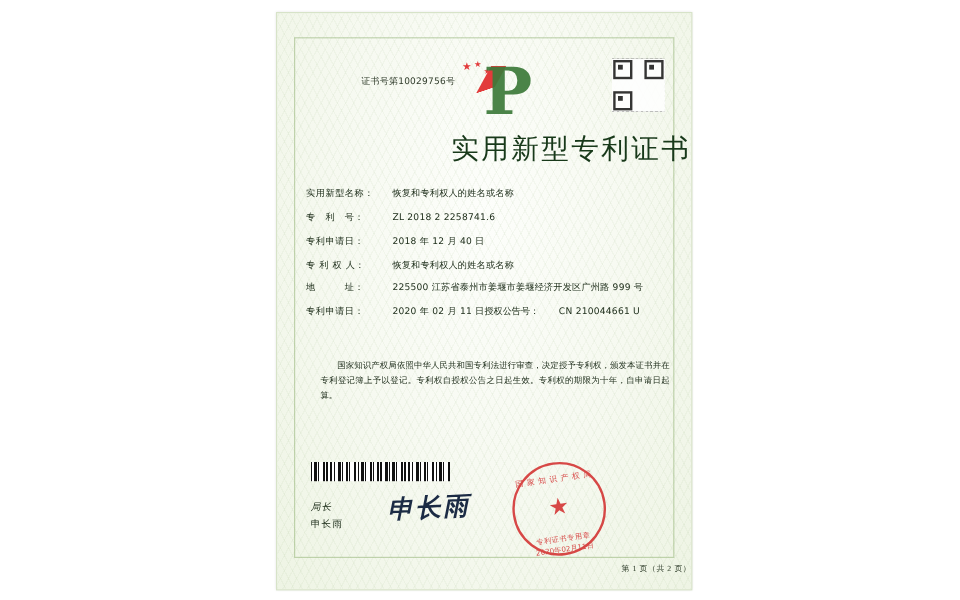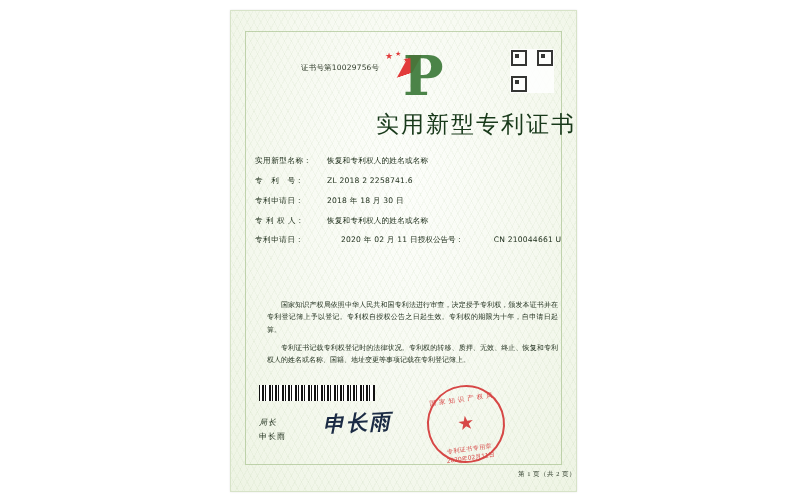--- a/index.html
+++ b/index.html
@@ -171,21 +171,21 @@
   }
   .field-label {
     flex: 0 0 72px;
     letter-spacing: 0.5px;
     white-space: nowrap;
   }
   .field-value {
     flex: 1 1 auto;
     letter-spacing: 0.2px;
   }
-  .field-row.two-col .field-value { flex: 0 0 auto; margin-left: 14px; }
+  .field-row.two-col .field-value { flex: 0 0 auto; }
   .field-label2 {
     flex: 0 0 62px;
     white-space: nowrap;
   }
 
   
   .paragraphs {
     position: absolute;
     left: 36px;
     right: 18px;
@@ -348,37 +348,40 @@
       <div class="field-row">
         <span class="field-label">实用新型名称：</span>
         <span class="field-value">恢复和专利权人的姓名或名称</span>
       </div>
       <div class="field-row">
         <span class="field-label">专　利　号：</span>
         <span class="field-value">ZL 2018 2 2258741.6</span>
       </div>
       <div class="field-row">
         <span class="field-label">专利申请日：</span>
-        <span class="field-value">2018 年 18 月 30 日</span>
+        <span class="field-value">2018 年 12 月 40 日</span>
       </div>
       <div class="field-row">
         <span class="field-label">专 利 权 人：</span>
         <span class="field-value">恢复和专利权人的姓名或名称</span>
+      </div>
+      <div class="field-row">
+        <span class="field-label">地　　　址：</span>
+        <span class="field-value">225500 江苏省泰州市姜堰市姜堰经济开发区广州路 999 号</span>
       </div>
       <div class="field-row two-col">
         <span class="field-label">专利申请日：</span>
         <span class="field-value">2020 年 02 月 11 日</span>
         <span class="field-label2">授权公告号：</span>
         <span class="field-value">CN 210044661 U</span>
       </div>
     </div>
 
     <div class="paragraphs">
       <p>国家知识产权局依照中华人民共和国专利法进行审查，决定授予专利权，颁发本证书并在专利登记簿上予以登记。专利权自授权公告之日起生效。专利权的期限为十年，自申请日起算。</p>
-      <p>专利证书记载专利权登记时的法律状况。专利权的转移、质押、无效、终止、恢复和专利权人的姓名或名称、国籍、地址变更等事项记载在专利登记簿上。</p>
     </div>
 
     <div class="barcode"></div>
 
     <div class="sig-label">局长</div>
     <div class="sig-name">申长雨</div>
     <div class="sig-script">申长雨</div>
 
     <div class="seal">
       <div class="seal-top">国家知识产权局</div>

